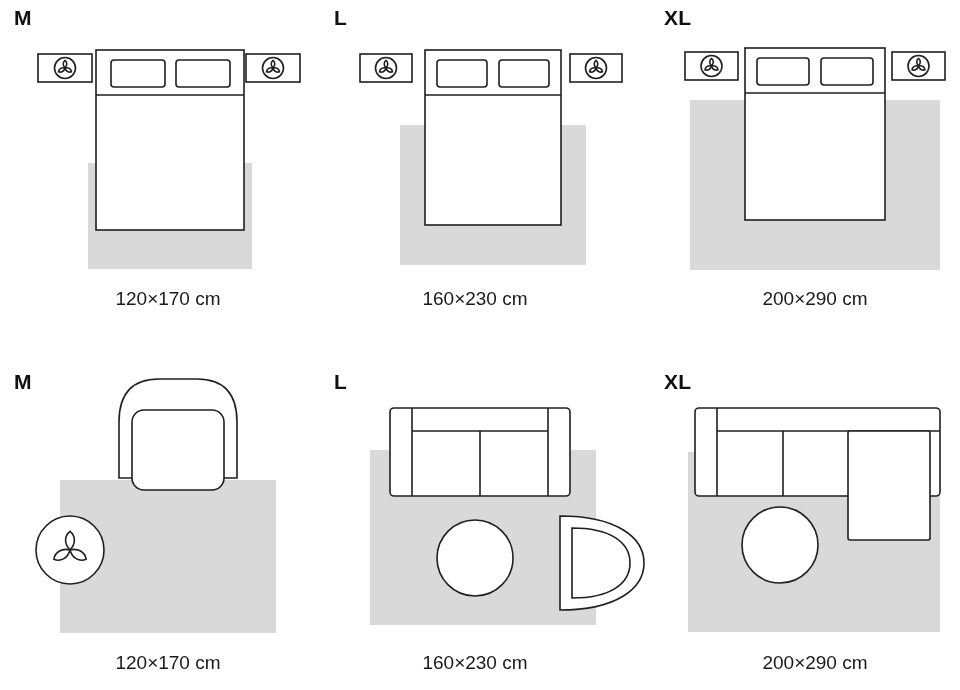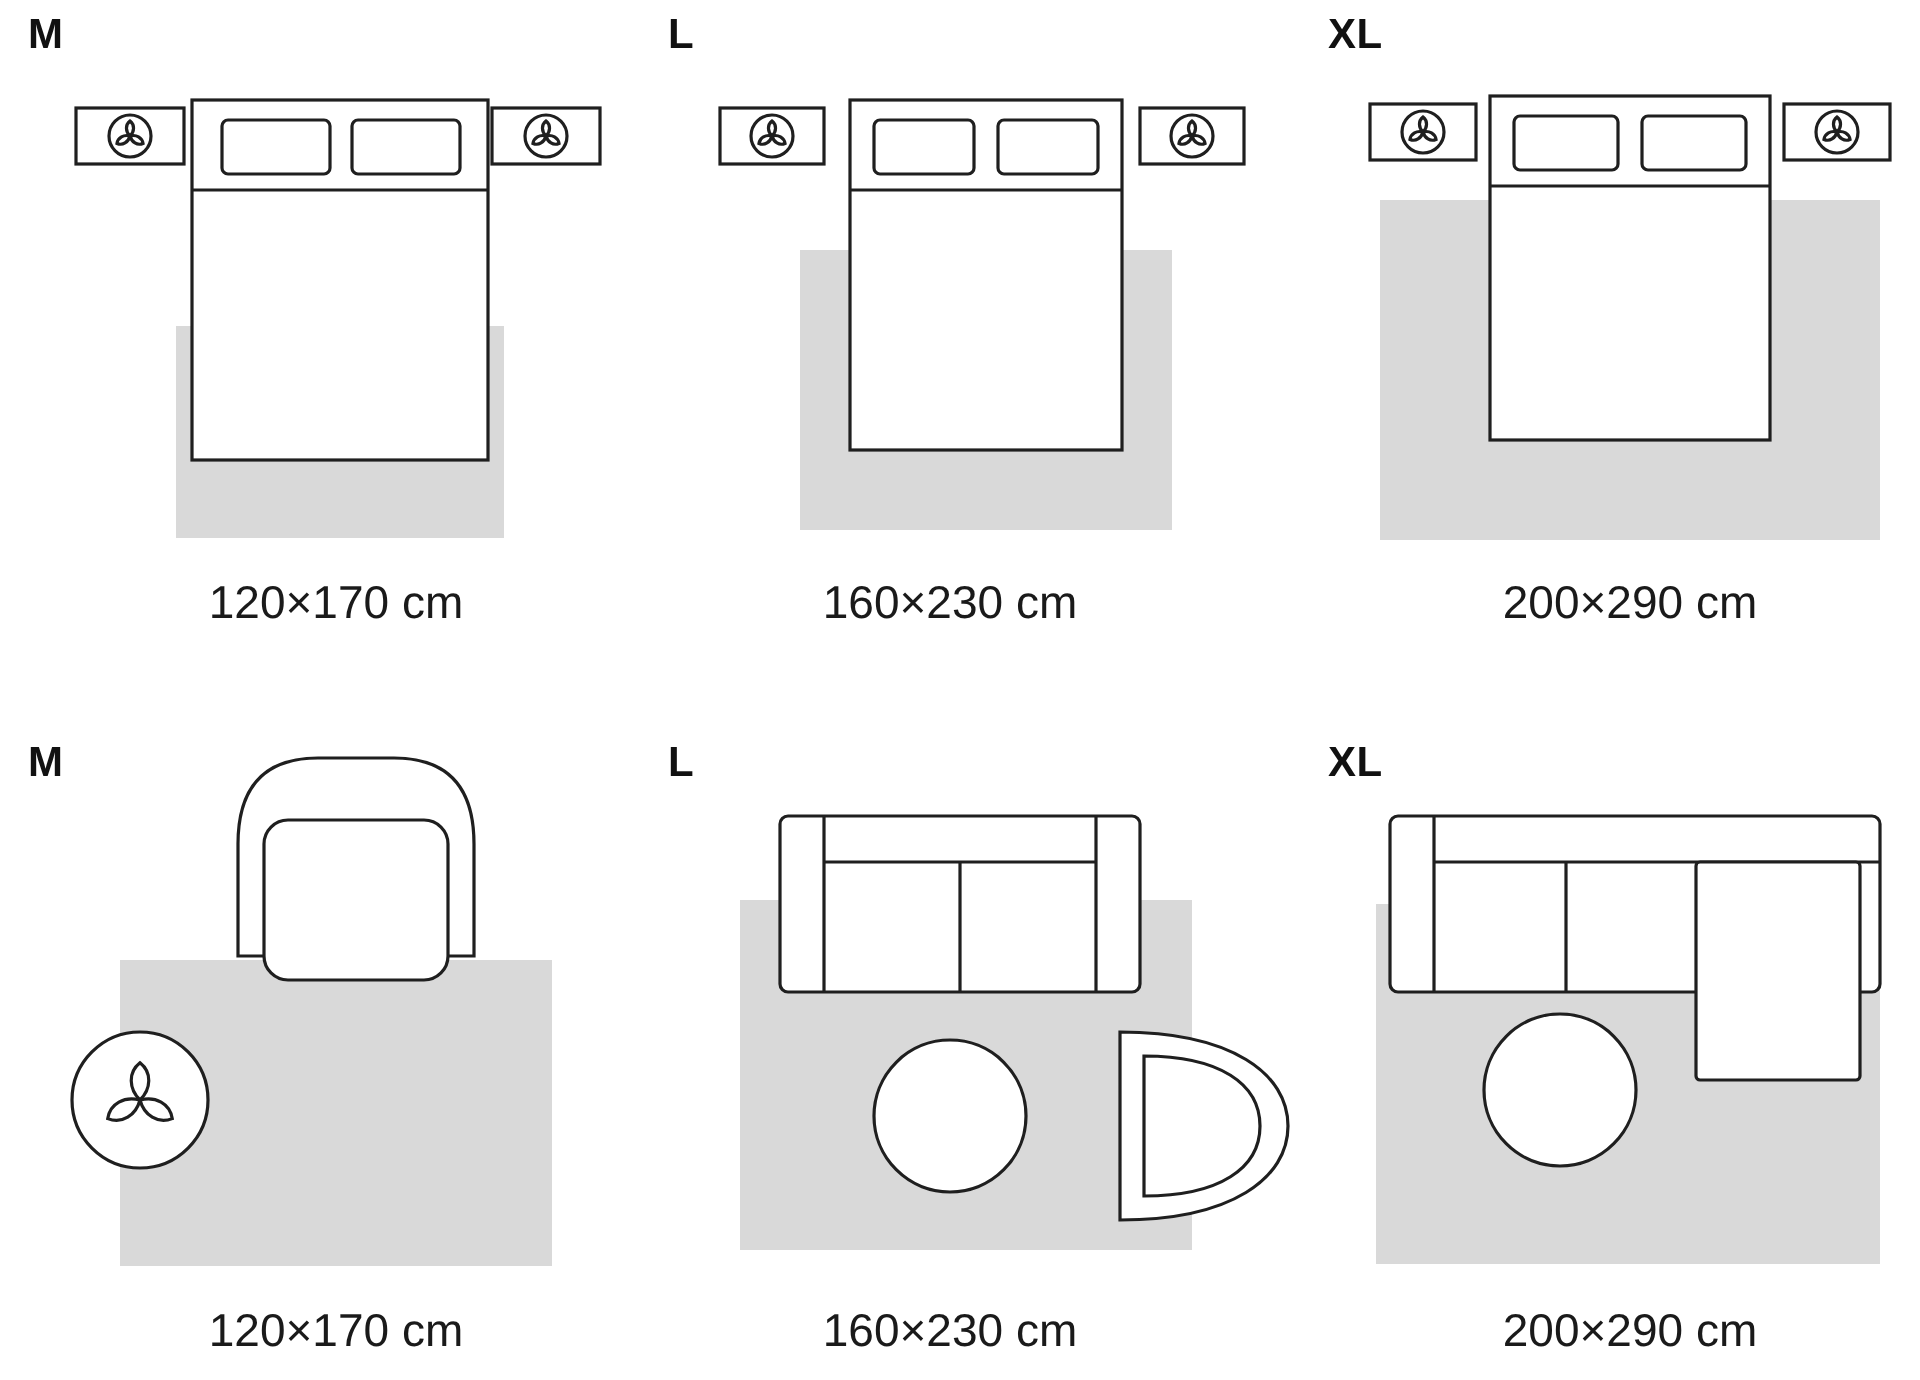--- a/index.html
+++ b/index.html
@@ -12,21 +12,21 @@
   .panel { position:absolute; }
   .size-label {
     position:absolute; left:14px; font-weight:700; font-size:21px; color:#111;
     letter-spacing:0.2px;
   }
   .row1 .size-label { top:6px; }
   .row2 .size-label { top:10px; }
   .scene { position:absolute; left:0; top:0; display:block; }
   .dim-label {
     position:absolute; width:100%; text-align:center;
-    font-size:23px; color:#1a1a1a;
+    font-size:19px; color:#1a1a1a;
   }
   .row1 .dim-label { top:288px; }
   .row2 .dim-label { top:292px; }
   
   .ol { fill:#fff; stroke:#1f1f1f; stroke-width:1.6; }
   .ln { stroke:#1f1f1f; stroke-width:1.6; fill:none; }
   .leaf { fill:none; stroke:#1f1f1f; stroke-width:1.6; }
 </style>
 </head>
 <body>

